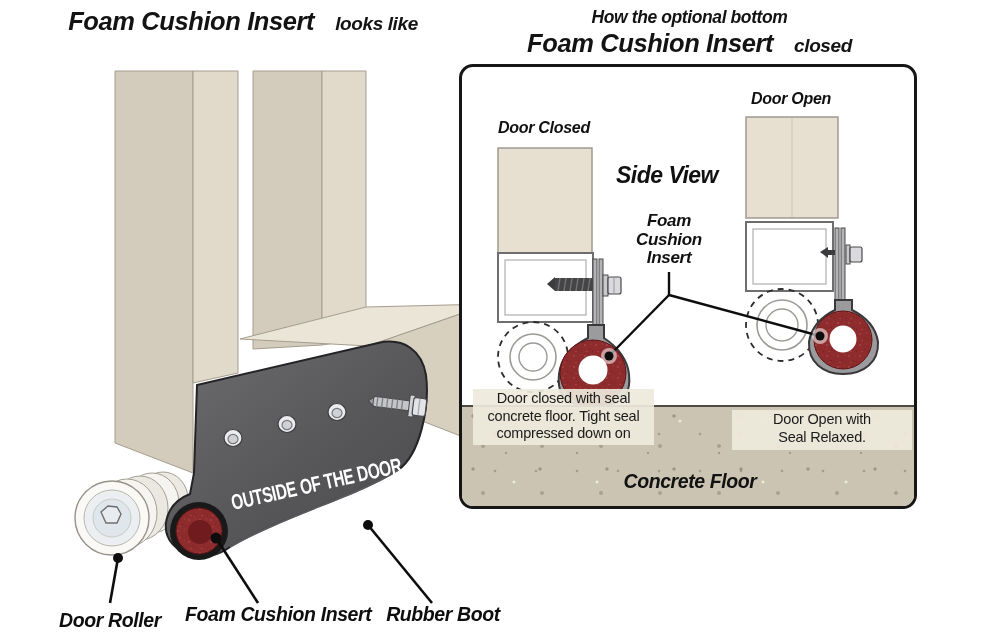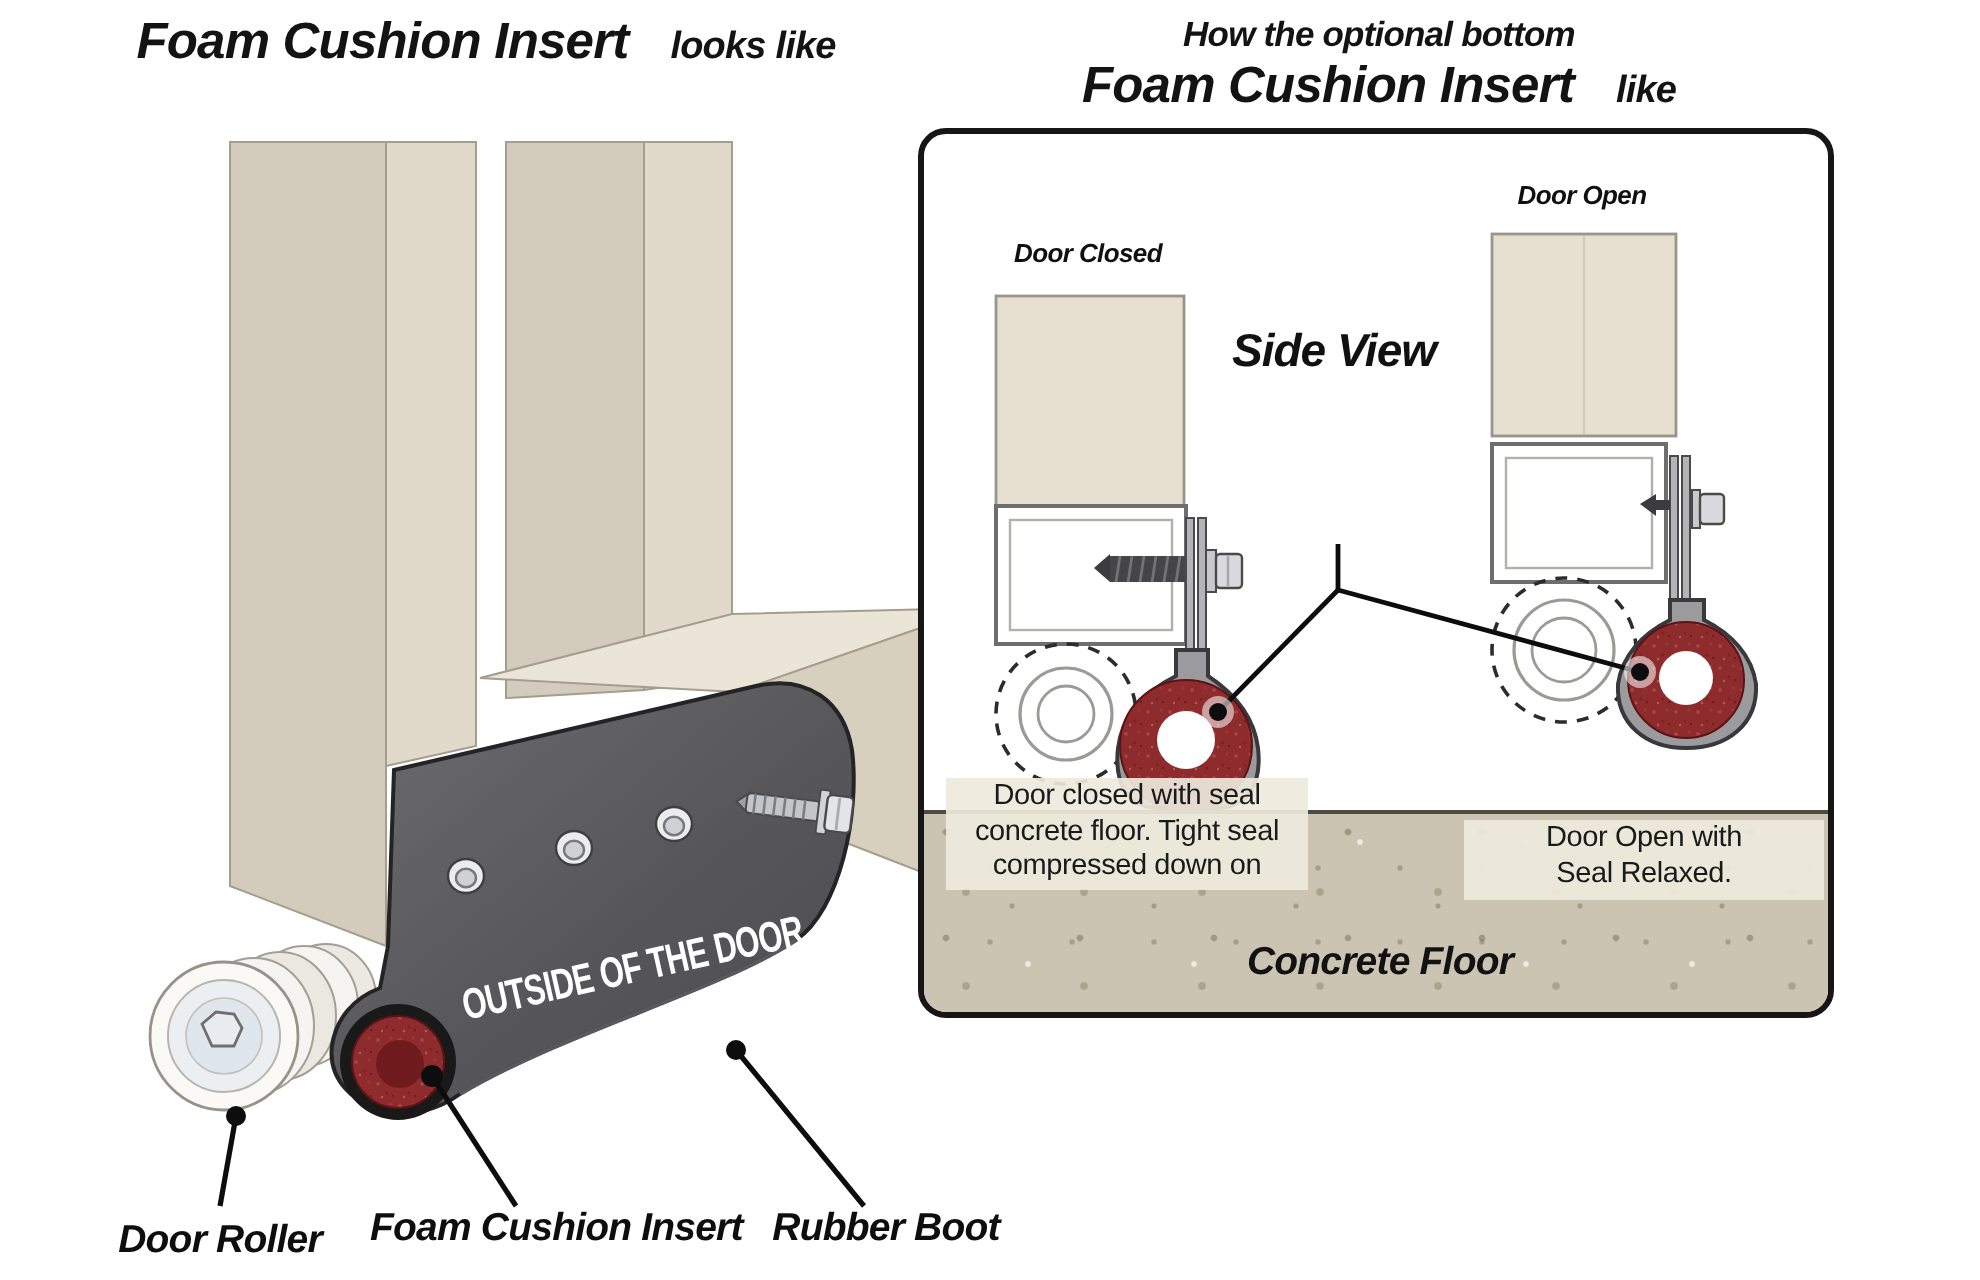--- a/index.html
+++ b/index.html
@@ -19,21 +19,21 @@
   .floor{left:0;right:0;bottom:0;height:101px;box-sizing:border-box;
          border-top:2px solid #4e4b42;
          background-color:#cbc4b2;
          background-image:
            radial-gradient(circle at 11px 9px, rgba(125,115,92,.55) 1.3px, transparent 2px),
            radial-gradient(circle at 33px 27px, rgba(110,100,80,.4) 1px, transparent 1.7px),
            radial-gradient(circle at 52px 14px, rgba(255,255,250,.65) 1.1px, transparent 1.8px),
            radial-gradient(circle at 21px 39px, rgba(140,130,105,.5) 1.6px, transparent 2.3px),
            radial-gradient(circle at 44px 46px, rgba(90,82,64,.35) 1px, transparent 1.6px);
          background-size:67px 53px,41px 37px,83px 61px,59px 47px,71px 59px;}
-  .state-label{font-size:13px;font-weight:bold;font-style:italic;text-align:center;
+  .state-label{font-size:16px;font-weight:bold;font-style:italic;text-align:center;
                letter-spacing:-0.3px;color:#101010;}
   .sideview{font-size:23px;font-weight:bold;font-style:italic;text-align:center;letter-spacing:-0.5px;}
   .callout{font-size:17px;line-height:18.5px;font-weight:bold;font-style:italic;
            text-align:center;letter-spacing:-0.3px;}
   .callout span{display:block;}
   .caption{background:rgba(238,233,220,0.92);color:#1a1a1a;font-size:14.5px;line-height:17.5px;
            text-align:center;padding:1px 3px;letter-spacing:-0.2px;box-sizing:border-box;}
   .caption span{display:block;}
   .floor-label{font-size:19.5px;font-weight:bold;font-style:italic;text-align:center;
                letter-spacing:-0.4px;color:#121212;}
@@ -41,21 +41,21 @@
 </style>
 </head>
 <body>
 
 <div class="abs ttl" style="left:18px;top:6px;width:450px;">
   <div class="t2"><span class="strong">Foam Cushion Insert</span><span class="tail">looks like</span></div>
 </div>
 
 <div class="abs ttl" style="left:462px;top:6px;width:455px;">
   <div class="t1">How the optional bottom</div>
-  <div class="t2"><span class="strong">Foam Cushion Insert</span><span class="tail">like</span></div>
+  <div class="t2"><span class="strong">Foam Cushion Insert</span><span class="tail">closed</span></div>
 </div>
 
 <svg class="abs" style="left:0;top:55px;" width="500" height="555" viewBox="0 0 500 555">
   <defs>
     <pattern id="foamTex" width="11" height="11" patternUnits="userSpaceOnUse">
       <rect width="11" height="11" fill="#8e2b2d"></rect>
       <circle cx="2" cy="3" r="0.9" fill="#a5474b"></circle>
       <circle cx="6.5" cy="7.5" r="0.8" fill="#7c2124"></circle>
       <circle cx="8.5" cy="2" r="0.7" fill="#9c393d"></circle>
       <circle cx="4" cy="9.5" r="0.6" fill="#b05a5e"></circle>
@@ -241,20 +241,25 @@
       <circle cx="358" cy="269" r="8" fill="#ffffff" opacity="0.55" stroke="none"></circle>
       <circle cx="147" cy="289" r="4.5" fill="#0d0d0d" stroke="none"></circle>
       <circle cx="358" cy="269" r="4.5" fill="#0d0d0d" stroke="none"></circle>
     </g>
   </svg>
 
   <div class="abs state-label" style="left:30px;top:52px;width:104px;">Door Closed</div>
   <div class="abs state-label" style="left:277px;top:23px;width:104px;">Door Open</div>
   <div class="abs sideview" style="left:135px;top:95px;width:140px;">Side View</div>
 
+  <div class="abs callout" style="left:157px;top:145px;width:100px;">
+    <span>Foam</span>
+    <span>Cushion</span>
+    <span>Insert</span>
+  </div>
 
   <div class="abs caption" style="left:11px;top:322px;width:181px;height:56px;">
     <span>Door closed with seal</span>
     <span>concrete floor. Tight seal</span>
     <span>compressed down on</span>
   </div>
   <div class="abs caption" style="left:270px;top:343px;width:180px;height:40px;">
     <span>Door Open with</span>
     <span>Seal Relaxed.</span>
   </div>

